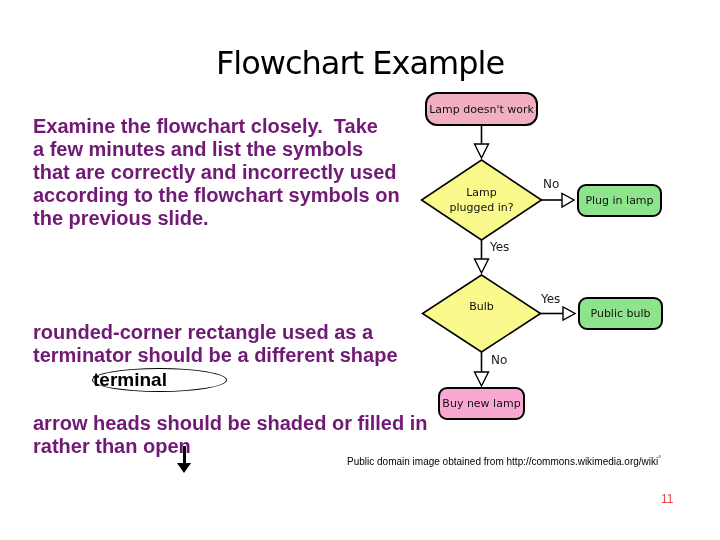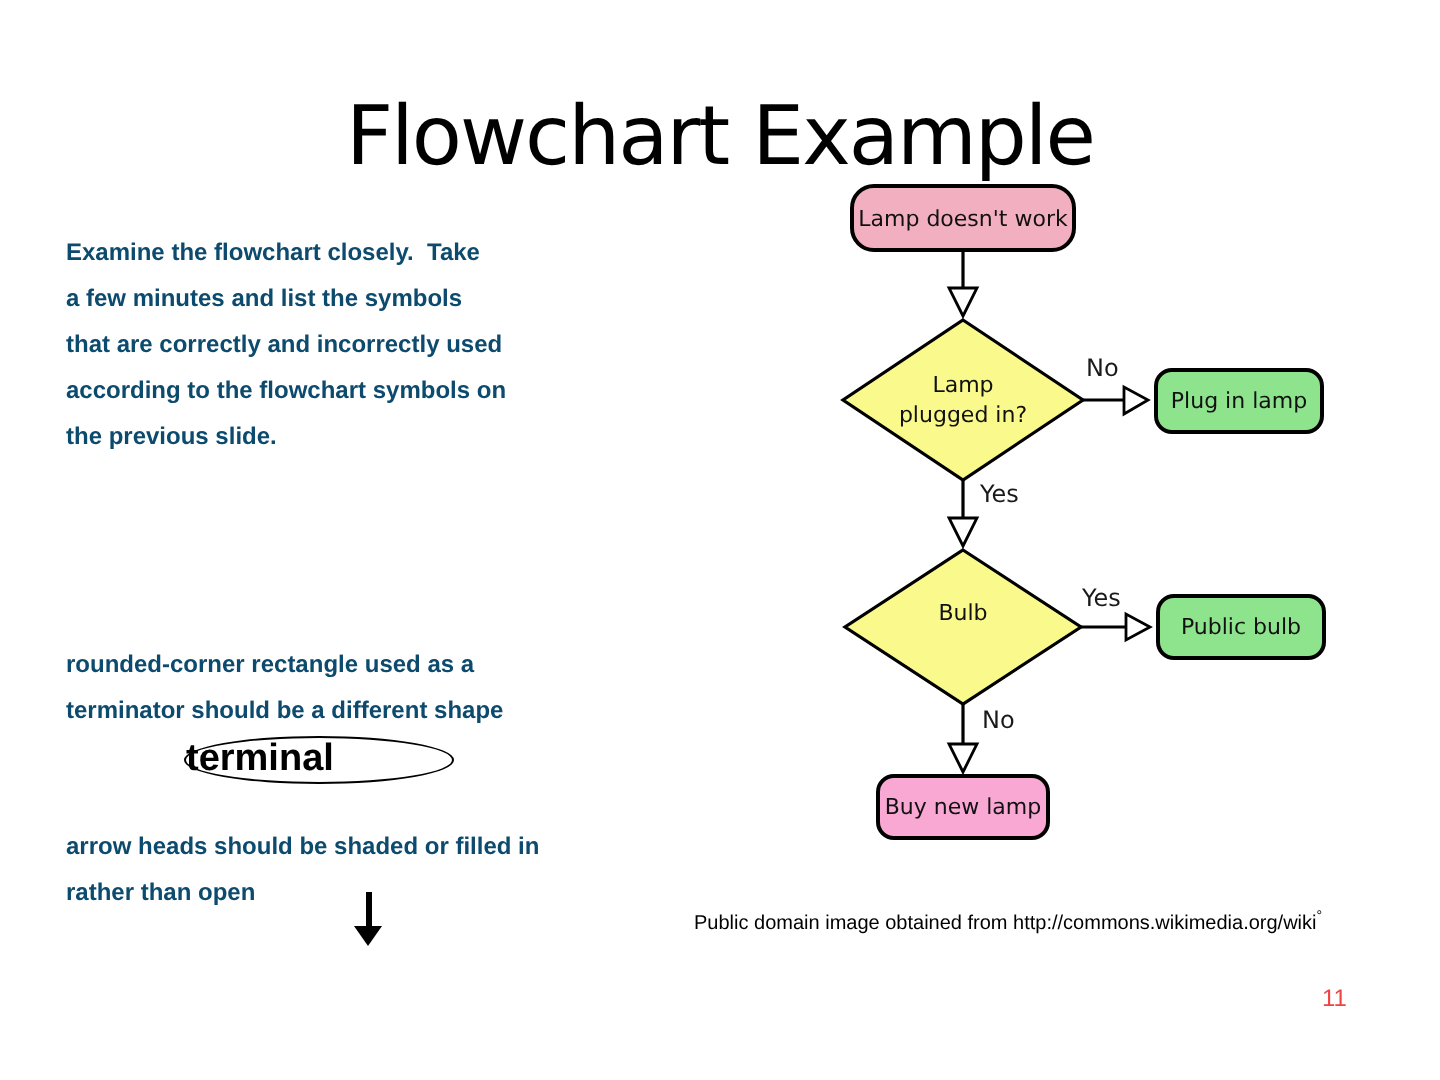--- a/index.html
+++ b/index.html
@@ -2,26 +2,26 @@
 <html><head>
 <meta charset="utf-8">
 <style>
   html,body{margin:0;padding:0;background:#888;}
   .slide{
     position:relative;width:720px;height:540px;background:#ffffff;
     overflow:hidden;font-family:"Liberation Sans",sans-serif;
   }
   .title{
     position:absolute;left:0;top:44px;width:720px;text-align:center;
-    font-family:"DejaVu Sans",sans-serif;font-size:41px;font-weight:400;
+    font-family:"DejaVu Sans",sans-serif;font-size:32px;font-weight:400;
     color:#000;letter-spacing:-1px;
   }
   .notes-para{
-    position:absolute;left:33px;font-weight:bold;font-size:12px;
-    line-height:23px;color:#0c4a6e;
+    position:absolute;left:33px;font-weight:bold;font-size:20px;
+    line-height:23px;color:#701a75;
   }
   .text-line{white-space:pre;}
   #para1{top:115px;}
   #para2{top:321px;}
   #para3{top:412px;}
   .terminal-oval{
     position:absolute;left:92px;top:368px;width:135px;height:24px;
     border:1.5px solid #000;border-radius:50%;background:#fff;
     display:flex;align-items:center;justify-content:flex-start;
     font-weight:bold;font-size:19px;color:#000;box-sizing:border-box;

